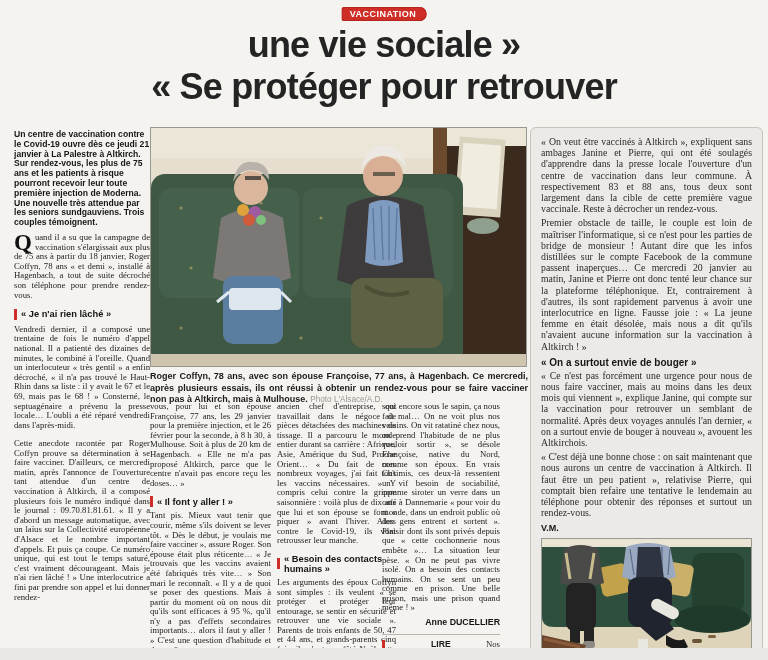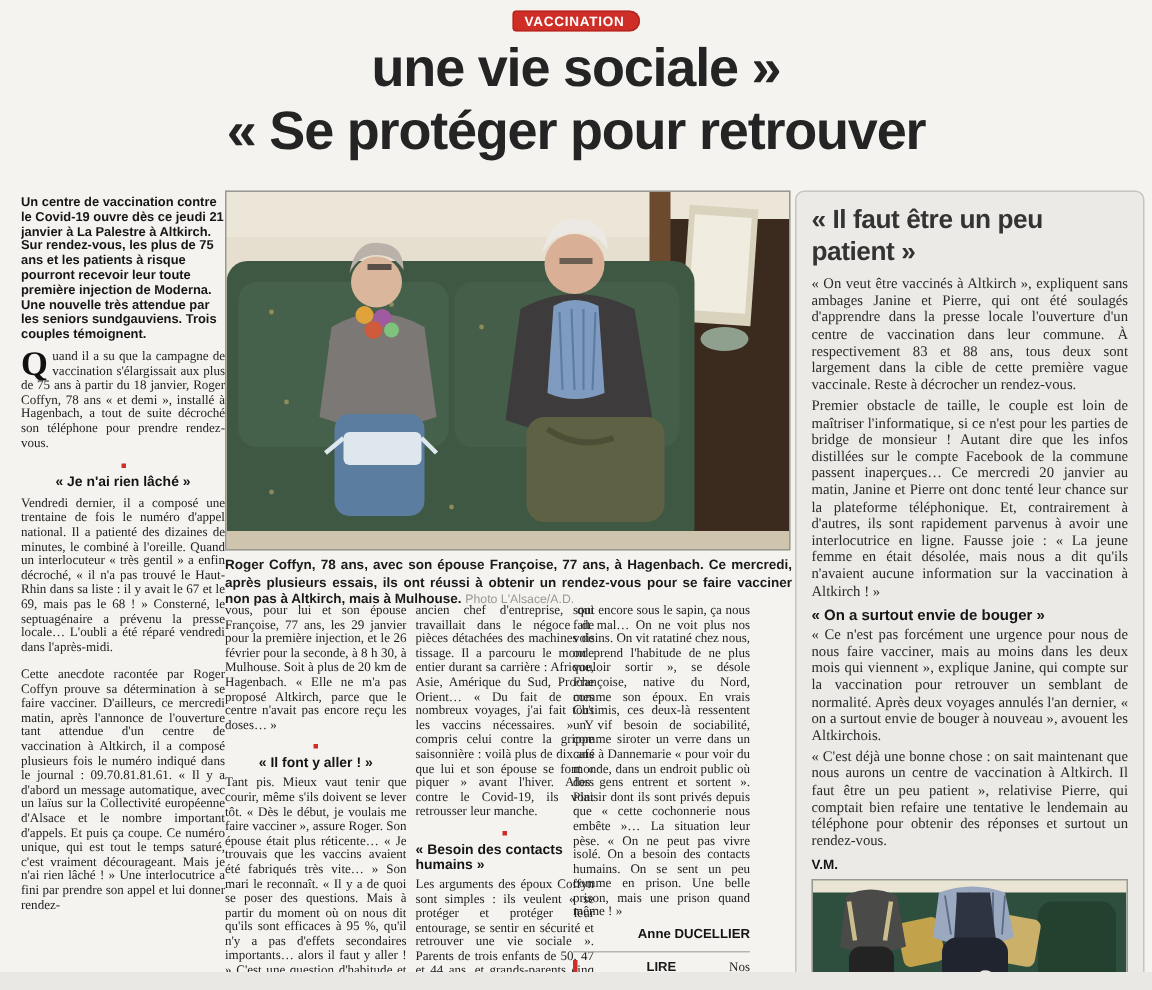--- a/index.html
+++ b/index.html
@@ -29,21 +29,21 @@
     font-size:8.6px;line-height:9.8px;color:#161616;text-align:left;
   }
   .bodytext{font-size:8.7px;line-height:9.6px;text-align:justify;color:#232323;}
   .leftcol .bodytext{margin-top:5px;}
   .dropcap{
     float:left;font-family:"Liberation Serif", serif;font-weight:700;
     font-size:23px;line-height:19px;padding-right:3px;color:#111;
   }
   .subhead{
     display:flex;align-items:center;gap:4px;margin:8px 0 4px 0;
-    font-family:"Liberation Sans", sans-serif;font-weight:700;font-size:9.3px;color:#141414;flex-direction:column;
+    font-family:"Liberation Sans", sans-serif;font-weight:700;font-size:9.3px;color:#141414;
   }
   .redbar{width:3px;height:11px;background:#cf2e27;flex:0 0 3px;}
   
   .mainphoto{
     position:absolute;left:150px;top:127px;width:377px;height:240px;
     border:1px solid #9a9892;box-sizing:border-box;background:#ddd5c4;overflow:hidden;
   }
   .mainphoto svg{display:block;}
   .caption{
     position:absolute;left:150px;top:371px;width:378px;
@@ -200,21 +200,20 @@
     <p class="bodytext">sont encore sous le sapin, ça nous fait mal… On ne voit plus nos voisins. On vit ratatiné chez nous, on prend l'habitude de ne plus vouloir sortir », se désole Françoise, native du Nord, comme son époux. En vrais Ch'timis, ces deux-là ressentent un vif besoin de sociabilité, comme siroter un verre dans un café à Dannemarie « pour voir du monde, dans un endroit public où des gens entrent et sortent ». Plaisir dont ils sont privés depuis que « cette cochonnerie nous embête »… La situation leur pèse. « On ne peut pas vivre isolé. On a besoin des contacts humains. On se sent un peu comme en prison. Une belle prison, mais une prison quand même ! »</p>
     <div class="byline">Anne DUCELLIER</div>
     <div class="lirebox">
       <div class="lireinner bodytext">
         <span class="lirelabel">LIRE</span><span> Nos informations sur la campagne de vaccination en Alsace en pages Région.</span>
       </div>
     </div>
   </div>
 
   <div class="sidebar">
-    <div class="sidebar-title">« Il faut être un peu patient »</div>
     <p class="sb-body" style="margin:0 0 3px 0;">« On veut être vaccinés à Altkirch », expliquent sans ambages Janine et Pierre, qui ont été soulagés d'apprendre dans la presse locale l'ouverture d'un centre de vaccination dans leur commune. À respectivement 83 et 88 ans, tous deux sont largement dans la cible de cette première vague vaccinale. Reste à décrocher un rendez-vous.</p>
     <p class="sb-body" style="margin:0 0 3px 0;">Premier obstacle de taille, le couple est loin de maîtriser l'informatique, si ce n'est pour les parties de bridge de monsieur ! Autant dire que les infos distillées sur le compte Facebook de la commune passent inaperçues… Ce mercredi 20 janvier au matin, Janine et Pierre ont donc tenté leur chance sur la plateforme téléphonique. Et, contrairement à d'autres, ils sont rapidement parvenus à avoir une interlocutrice en ligne. Fausse joie : « La jeune femme en était désolée, mais nous a dit qu'ils n'avaient aucune information sur la vaccination à Altkirch ! »</p>
     <div class="sb-sub">« On a surtout envie de bouger »</div>
     <p class="sb-body" style="margin:0 0 3px 0;">« Ce n'est pas forcément une urgence pour nous de nous faire vacciner, mais au moins dans les deux mois qui viennent », explique Janine, qui compte sur la vaccination pour retrouver un semblant de normalité. Après deux voyages annulés l'an dernier, « on a surtout envie de bouger à nouveau », avouent les Altkirchois.</p>
     <p class="sb-body" style="margin:0;">« C'est déjà une bonne chose : on sait maintenant que nous aurons un centre de vaccination à Altkirch. Il faut être un peu patient », relativise Pierre, qui comptait bien refaire une tentative le lendemain au téléphone pour obtenir des réponses et surtout un rendez-vous.</p>
     <div class="sb-byline">V.M.</div>
 
     <div class="sb-photo">
       <svg width="209" height="120" viewBox="0 0 209 120" xmlns="http://www.w3.org/2000/svg">
         <rect width="209" height="120" fill="#ddd4b9"></rect>

